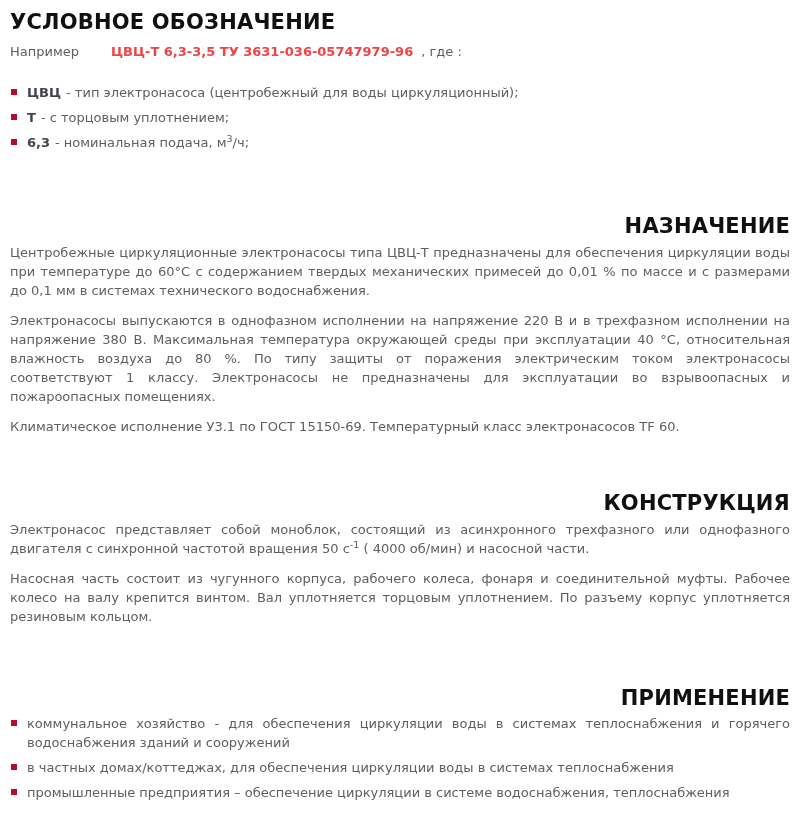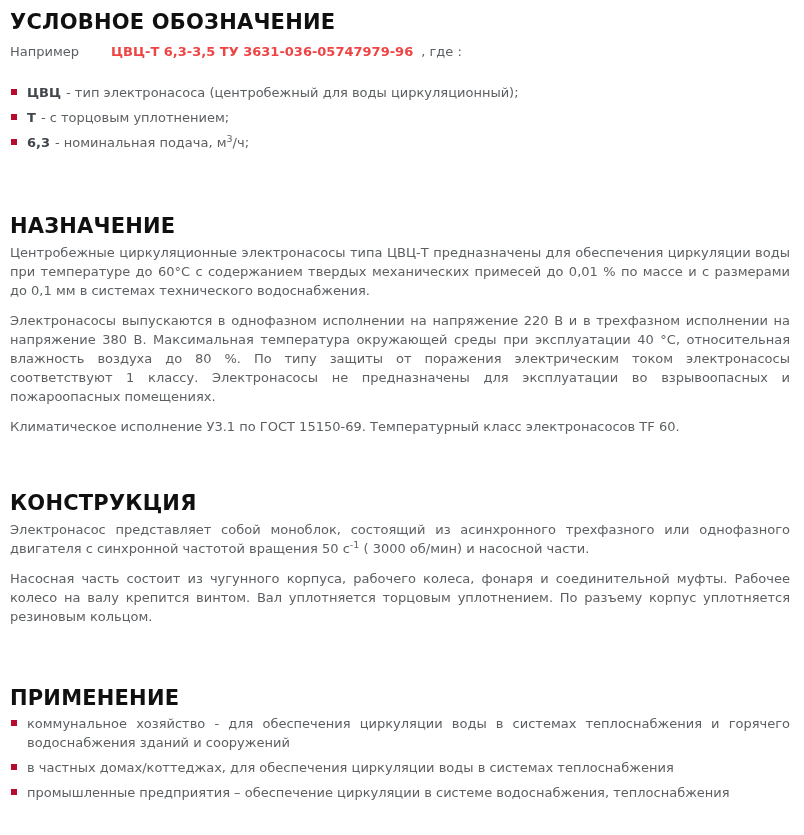--- a/index.html
+++ b/index.html
@@ -22,21 +22,21 @@
     width: 804px;
   }
   .section-title {
     font-size: 21px;
     line-height: 20px;
     font-weight: bold;
     color: #101010;
     margin: 0;
     letter-spacing: 0.2px;
   }
-  .mt-section { margin-top: 60px; }
+  .mt-section { margin-top: 60px; text-align: right; }
   .example-line {
     margin-top: 10px;
     white-space: nowrap;
   }
   .example-code {
     font-weight: bold;
     color: #ef4444;
     margin-left: 32px;
   }
   .example-suffix { margin-left: 8px; }
@@ -104,21 +104,21 @@
 
   <div>
     <h2 class="section-title mt-section" style="margin-top:64px;">НАЗНАЧЕНИЕ</h2>
     <p class="para first">Центробежные циркуляционные электронасосы типа ЦВЦ-Т предназначены для обеспечения циркуляции воды при температуре до 60°С с содержанием твердых механических примесей до 0,01 % по массе и с размерами до 0,1 мм в системах технического водоснабжения.</p>
     <p class="para">Электронасосы выпускаются в однофазном исполнении на напряжение 220 В и в трехфазном исполнении на напряжение 380 В. Максимальная температура окружающей среды при эксплуатации 40 °С, относительная влажность воздуха до 80 %. По типу защиты от поражения электрическим током электронасосы соответствуют 1 классу. Электронасосы не предназначены для эксплуатации во взрывоопасных и пожароопасных помещениях.</p>
     <p class="para">Климатическое исполнение У3.1 по ГОСТ 15150-69. Температурный класс электронасосов TF 60.</p>
   </div>
 
   <div>
     <h2 class="section-title mt-section" style="margin-top:57px;">КОНСТРУКЦИЯ</h2>
-    <p class="para first"><span>Электронасос представляет собой моноблок, состоящий из асинхронного трехфазного или однофазного двигателя с синхронной частотой вращения 50 с</span><sup>-1</sup><span> ( 3000 об/мин) и насосной части.</span></p>
+    <p class="para first"><span>Электронасос представляет собой моноблок, состоящий из асинхронного трехфазного или однофазного двигателя с синхронной частотой вращения 50 с</span><sup>-1</sup><span> ( 4000 об/мин) и насосной части.</span></p>
     <p class="para">Насосная часть состоит из чугунного корпуса, рабочего колеса, фонаря и соединительной муфты. Рабочее колесо на валу крепится винтом. Вал уплотняется торцовым уплотнением. По разъему корпус уплотняется резиновым кольцом.</p>
   </div>
 
   <div>
     <h2 class="section-title mt-section" style="margin-top:62px;">ПРИМЕНЕНИЕ</h2>
     <div class="bullet-list tight">
       <div class="bullet-item">
         <span class="bullet-square"></span>
         <span class="bullet-text">коммунальное хозяйство - для обеспечения циркуляции воды в системах теплоснабжения и горячего водоснабжения зданий и сооружений</span>
       </div>

